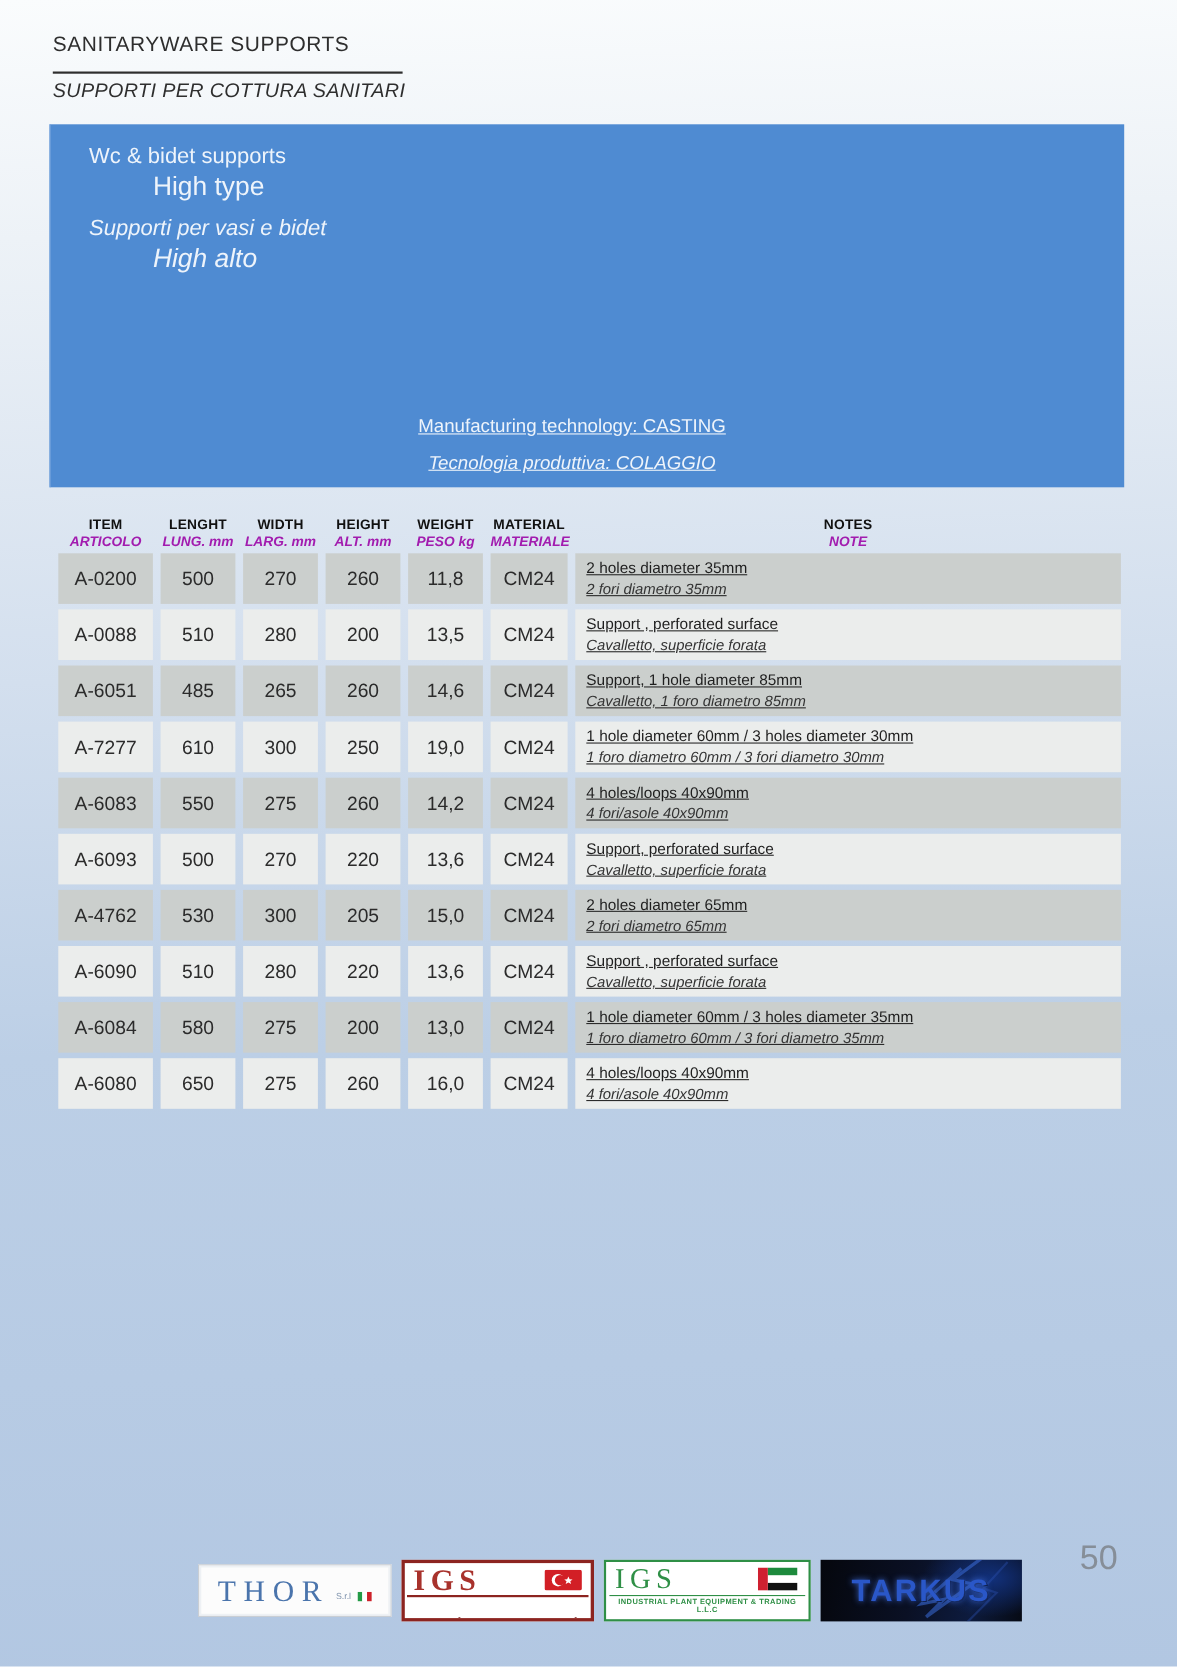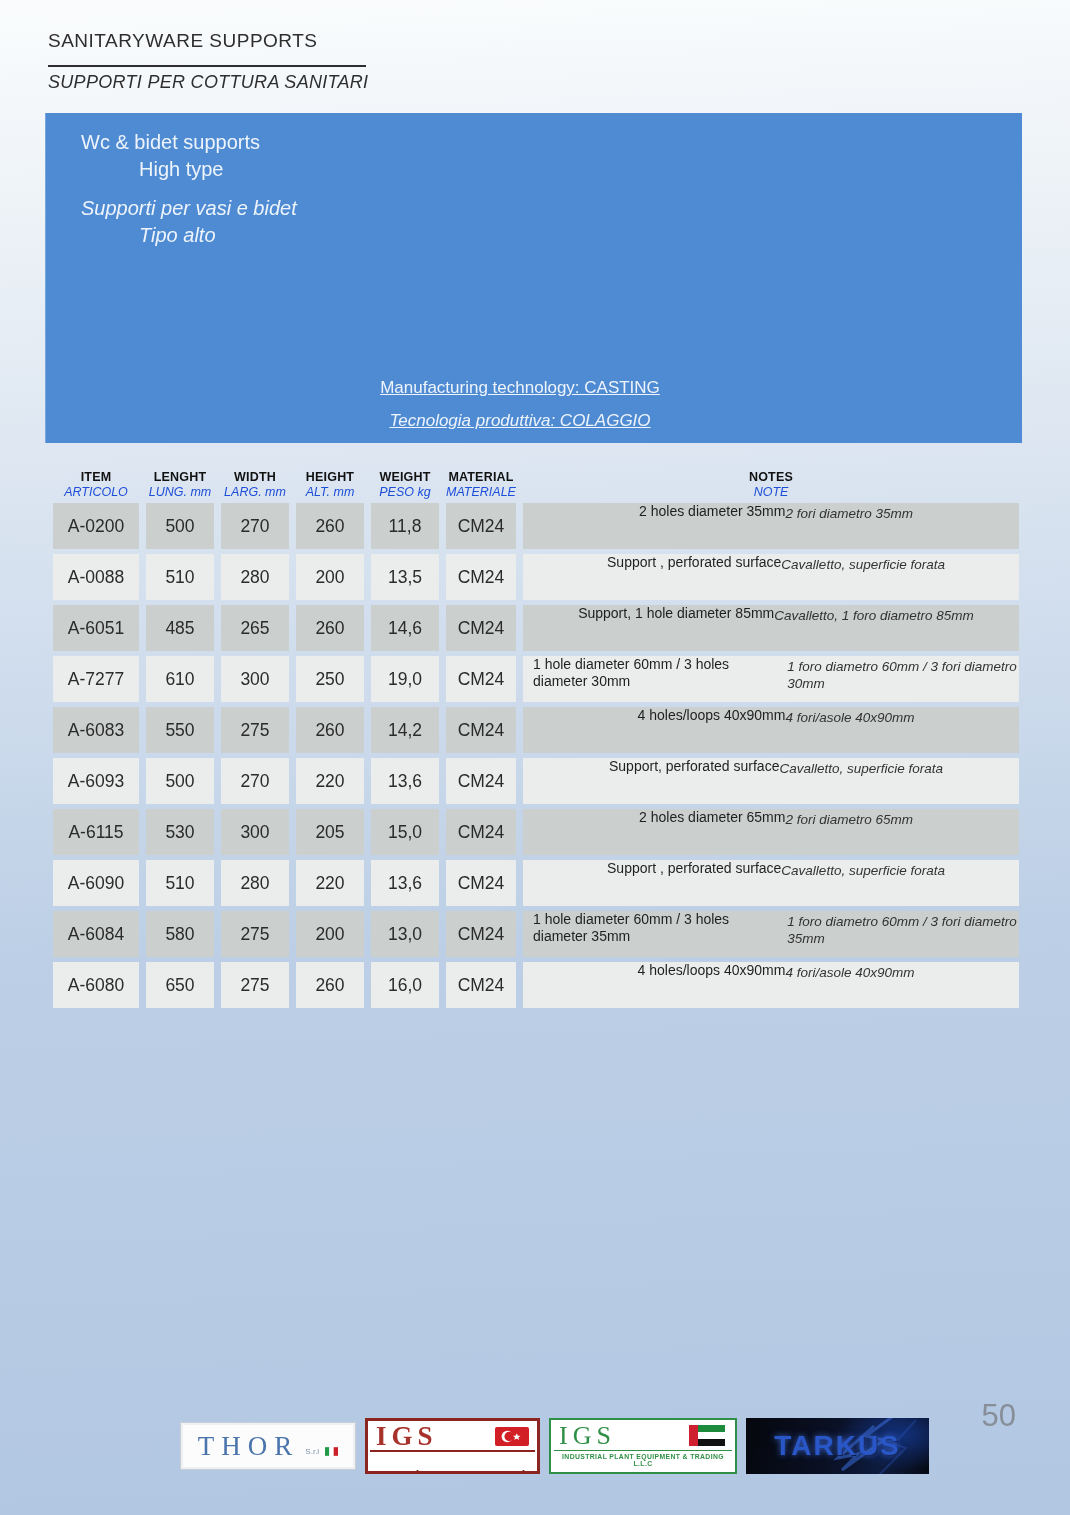--- a/index.html
+++ b/index.html
@@ -20,47 +20,47 @@
   }
   .title-it { font-size:18px; font-style:italic; color:#2e2e2e; margin-top:5px; letter-spacing:.3px; }
 
   
   .info-box {
     position:absolute; left:45px; top:113px; width:977px; height:330px;
     background:#4f8bd2; color:#eef4fb; border-left:1px solid #7aa6de;
   }
   .ib-line { font-size:20px; line-height:27px; }
   .ib-pad { padding:16px 0 0 35px; }
-  .ib-indent { padding-left:58px; line-height:27px; font-size:20px; }
+  .ib-indent { padding-left:58px; line-height:27px; font-size:24px; }
   .ib-it { font-style:italic; margin-top:12px; }
   .ib-tech { position:absolute; left:0; right:28px; bottom:12px; text-align:center;text-decoration:underline; }
   .ib-tech-en { font-size:17px; }
   .ib-tech-it { font-size:17px; font-style:italic; margin-top:13px; }
 
   
   .ptable { position:absolute; left:45px; top:468px; width:974px; }
   .grid-row {
     display:grid;
     grid-template-columns:86px 68px 68px 68px 68px 70px 1fr;
     column-gap:7px; padding-left:8px;
   }
   .thead { margin-bottom:3px; }
   .hcell { text-align:center; line-height:15px; padding-top:2px; }
   .h-en { display:block; font-size:12.5px; font-weight:700; color:#111; letter-spacing:.2px; }
-  .h-it { display:block; font-size:12.5px; font-weight:400; font-style:italic; color:#1d4ed8; }
+  .h-it { display:block; font-size:12.5px; font-weight:700; font-style:italic; color:#a21caf; }
   .tbody { display:flex; flex-direction:column; gap:5px; }
   .trow  { height:46px; }
   .trow .cell {
     display:flex; align-items:center; justify-content:center;
     font-size:17.5px; color:#2b2b2b; background:#ebedec;
   }
   .trow:nth-child(odd) .cell { background:#cbcfcd; }
   .trow .cell.notes {
-    align-items:flex-start; justify-content:center;
-    padding-left:10px; line-height:17px;
+    flex-direction:column; align-items:flex-start; justify-content:center;
+    padding-left:10px; line-height:17px;text-decoration:underline;
   }
   .note-en { font-size:14px; color:#1f1f1f; }
   .note-it { font-size:13.5px; font-style:italic; color:#333; margin-top:2px; }
 
   
   .logos {
     position:absolute; left:180px; top:1416px; height:60px;
     display:flex; align-items:center; gap:9px;
   }
   .logo { position:relative; overflow:hidden; }
@@ -111,21 +111,21 @@
   <div class="title-block">
     <div class="title-en">SANITARYWARE SUPPORTS</div>
     <div class="title-it">SUPPORTI PER COTTURA SANITARI</div>
   </div>
 
   <div class="info-box">
     <div class="ib-pad">
       <div class="ib-line">Wc &amp; bidet supports</div>
       <div class="ib-indent">High type</div>
       <div class="ib-line ib-it">Supporti per vasi e bidet</div>
-      <div class="ib-indent" style="font-style:italic">Tipo alto</div>
+      <div class="ib-indent" style="font-style:italic">High alto</div>
     </div>
     <div class="ib-tech">
       <div class="ib-tech-en">Manufacturing technology: CASTING</div>
       <div class="ib-tech-it">Tecnologia produttiva: COLAGGIO</div>
     </div>
   </div>
 
   <div class="ptable">
     <div class="grid-row thead">
       <div class="hcell">
@@ -230,21 +230,21 @@
       <div class="cell">220</div>
       <div class="cell">13,6</div>
       <div class="cell">CM24</div>
       <div class="cell notes">
         <div class="note-en">Support, perforated surface</div>
         <div class="note-it">Cavalletto, superficie forata</div>
       </div>
     </div>
 
     <div class="grid-row trow">
-      <div class="cell">A-6115</div>
+      <div class="cell">A-4762</div>
       <div class="cell">530</div>
       <div class="cell">300</div>
       <div class="cell">205</div>
       <div class="cell">15,0</div>
       <div class="cell">CM24</div>
       <div class="cell notes">
         <div class="note-en">2 holes diameter 65mm</div>
         <div class="note-it">2 fori diametro 65mm</div>
       </div>
     </div>

